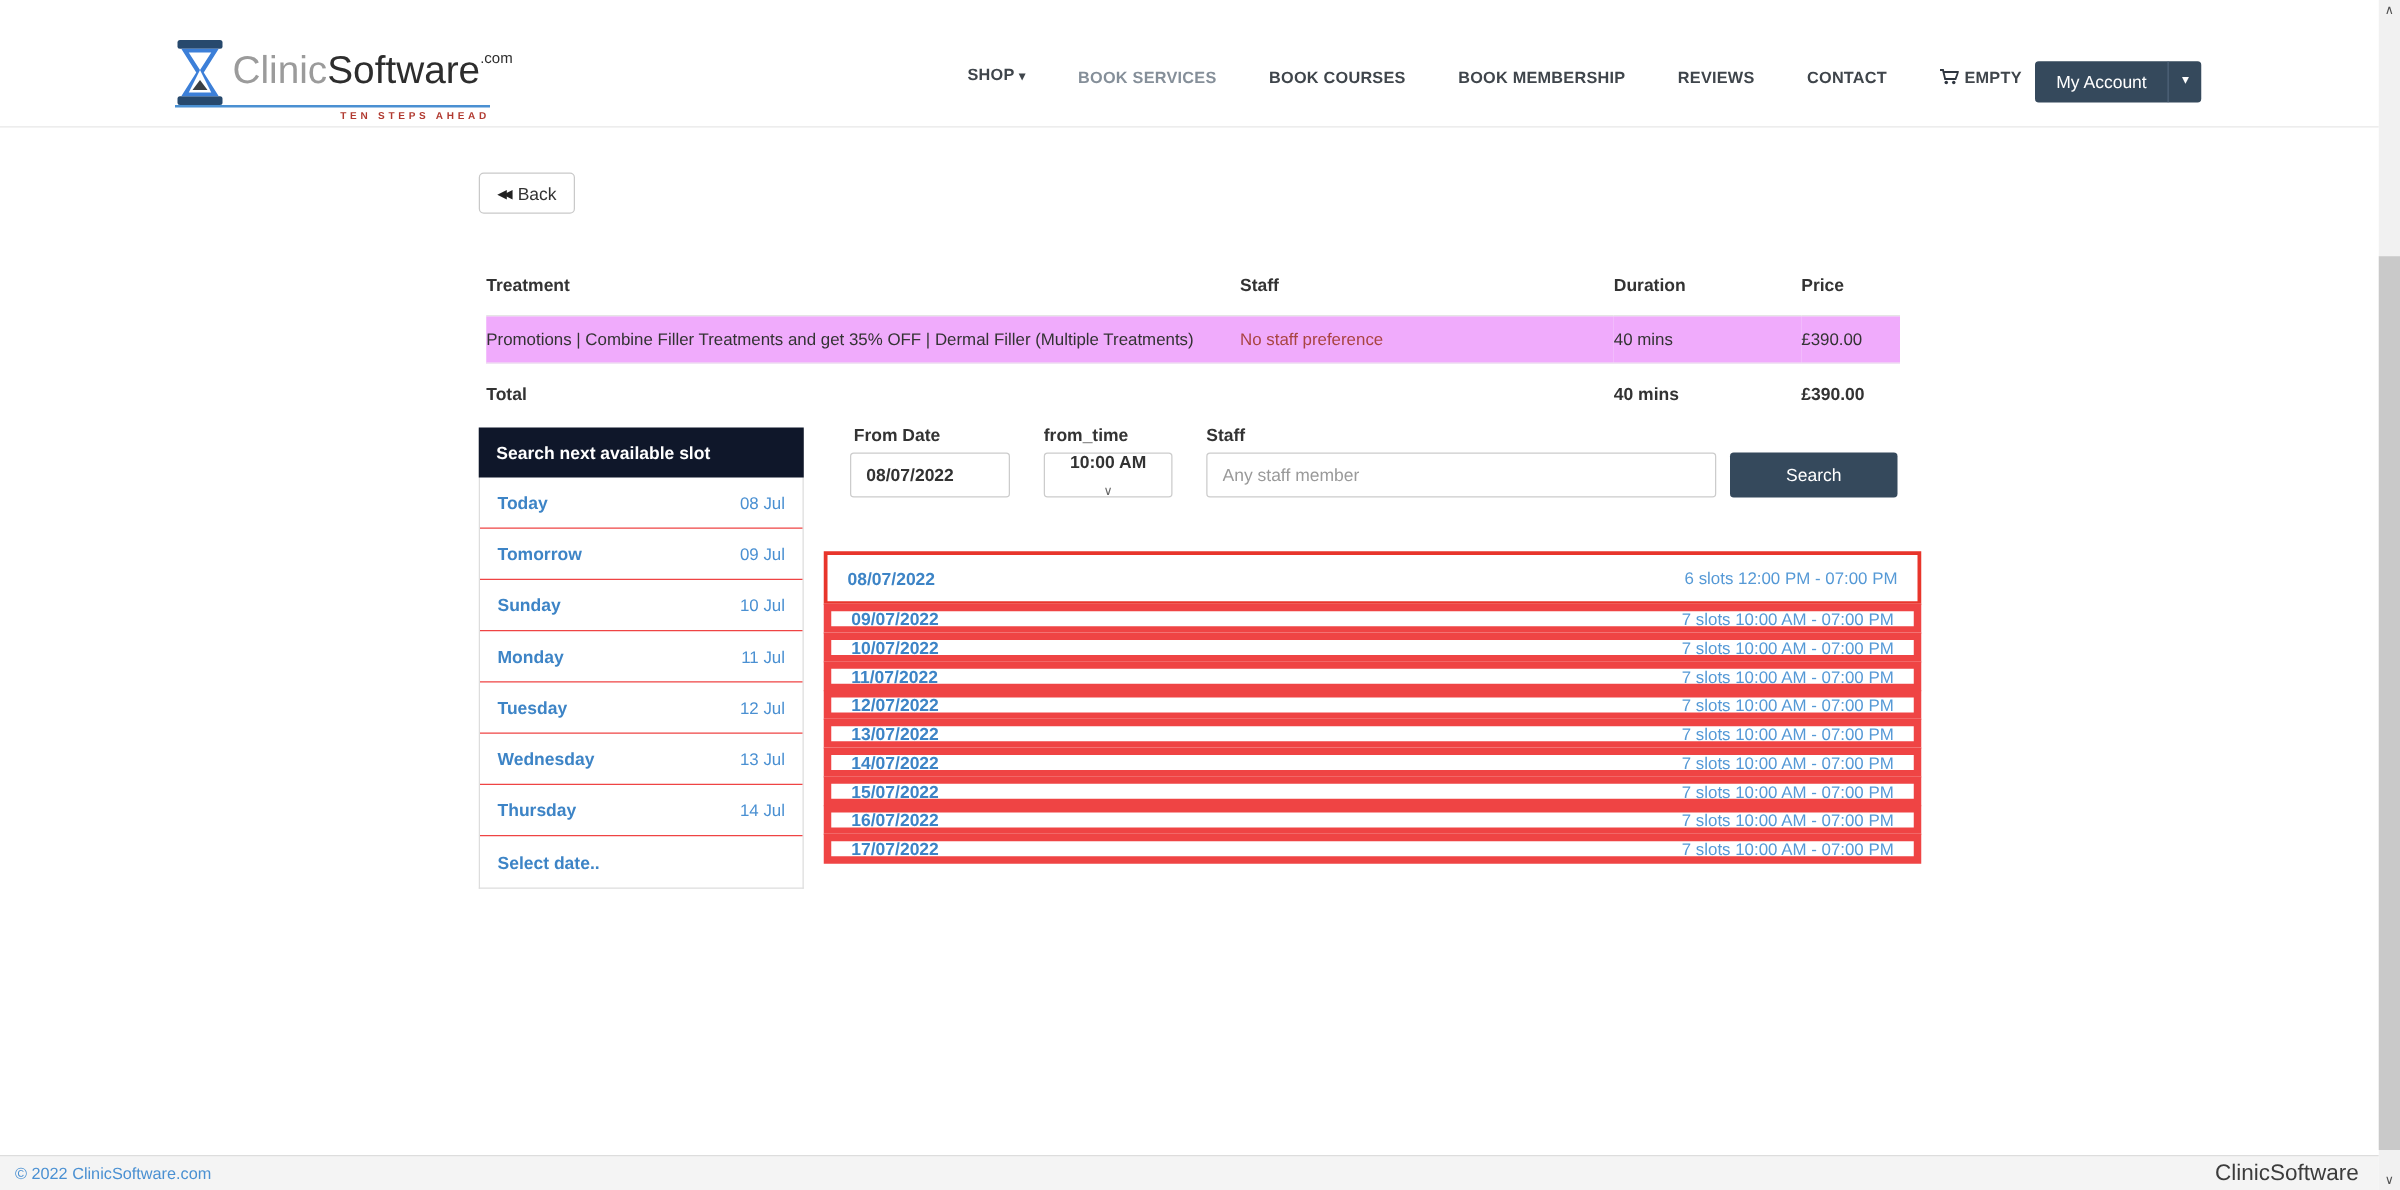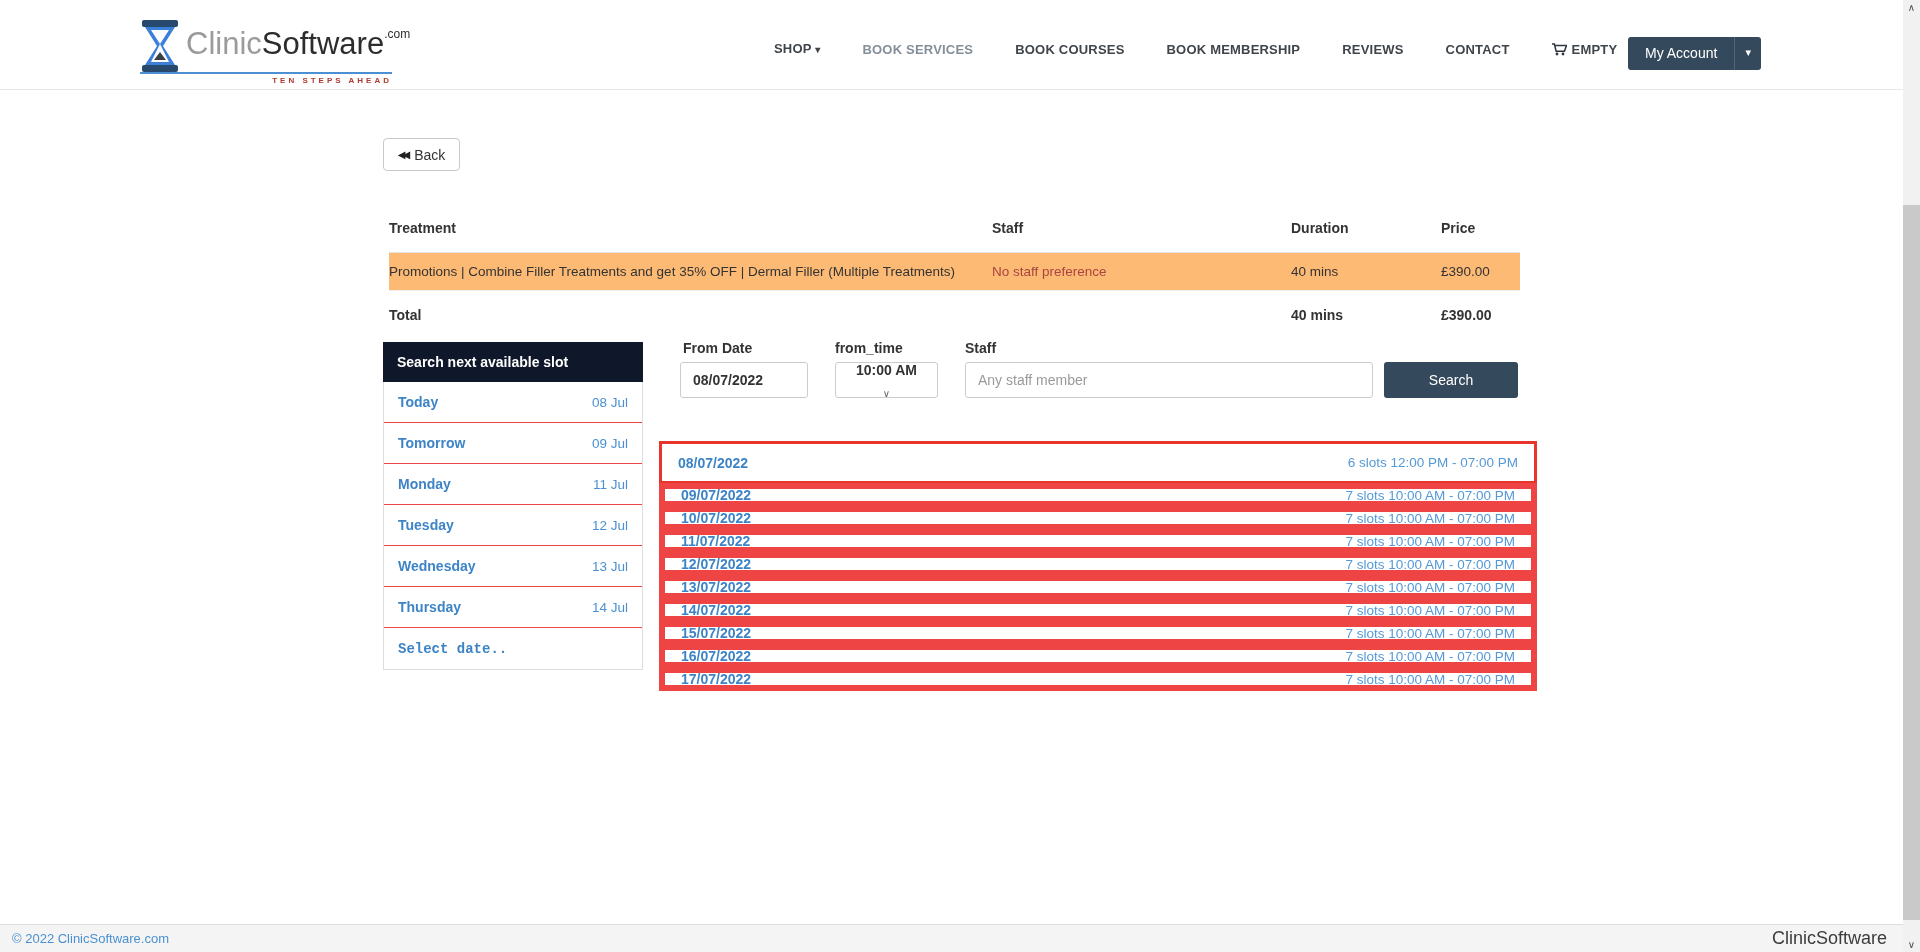--- a/index.html
+++ b/index.html
@@ -1,20 +1,20 @@
 <!DOCTYPE html>
 <html><head>
 <meta charset="utf-8">
 <style>
   * { margin:0; padding:0; box-sizing:border-box; }
   html,body { width:1920px; height:952px; background:#fff; font-family:"Liberation Sans", sans-serif; overflow:hidden; }
   .stage { position:relative; width:1920px; height:952px; background:#fff; overflow:hidden; }
 
   
-  .header { position:absolute; left:0; top:0; width:1903px; height:90px; background:#fff; border-bottom:1px solid #e7e7e7; }
+  .header { position:absolute; left:0; top:12px; width:1903px; height:90px; background:#fff; border-bottom:1px solid #e7e7e7; }
 
   .logo { position:absolute; left:140px; top:18px; width:252px; height:70px; cursor:pointer; }
   .hourglass { position:absolute; left:0; top:2px; }
   .wordmark { position:absolute; left:46px; top:8px; font-size:31px; letter-spacing:0; white-space:nowrap; }
   .wm-clinic { color:#9b9b9b; }
   .wm-soft { color:#2d2d2d; }
   .wm-tld { color:#2d2d2d; font-size:12px; position:relative; top:-16px; }
   .logo-line { position:absolute; left:0px; top:54px; width:252px; height:2px; background:#4a90d2; }
   .tagline { position:absolute; right:0; top:58px; font-size:8px; font-weight:bold; letter-spacing:3px; color:#b13a30; }
 
@@ -32,39 +32,39 @@
   .account-caret { width:27px; border-left:1px solid #50647a; text-align:center; line-height:31px; font-size:11px; }
 
   
   .back-btn { position:absolute; left:383px; top:138px; width:77px; height:33px; background:#fff; border:1px solid #c9c9c9; border-radius:4px; display:flex; align-items:center; justify-content:center; gap:4px; font-size:14px; color:#333; cursor:pointer; }
   .back-icon { font-size:10px; letter-spacing:-3px; color:#222; margin-right:3px; }
 
   
   .summary { position:absolute; left:389px; top:214px; width:1131px; border-collapse:collapse; table-layout:fixed; }
   .summary th { text-align:left; font-size:14px; font-weight:bold; color:#333; padding:6px 0 16px 0; }
   .summary td { font-size:13.5px; color:#333; padding:11px 0; }
-  .summary tr.service-row td { background:#fdba74; border-top:1px solid #e5e5e5; border-bottom:1px solid #f0f0f0; }
+  .summary tr.service-row td { background:#f0abfc; border-top:1px solid #e5e5e5; border-bottom:1px solid #f0f0f0; }
   .summary td.staff-pref { color:#a94442; }
   .summary tr.total-row td { font-weight:bold; font-size:14px; padding-top:16px; }
 
   
   .form-label { position:absolute; top:340px; font-size:14px; font-weight:bold; color:#333; }
   .fld { position:absolute; top:362px; height:36px; border:1px solid #ccc; border-radius:3px; background:#fff; font-family:"Liberation Sans", sans-serif; }
   .fld-date { left:680px; width:128px; padding:0 12px; font-size:14px; font-weight:bold; color:#333; }
   .fld-select { left:835px; width:103px; display:flex; align-items:center; justify-content:center; gap:10px; font-size:14px; font-weight:bold; color:#333; cursor:pointer;flex-direction:column; }
   .select-caret { font-size:10px; color:#666; font-weight:normal; }
   .fld-staff { left:965px; width:408px; padding:0 12px; font-size:14px; color:#333; }
   .fld-staff::placeholder { color:#9a9a9a; opacity:1; }
   .search-btn { position:absolute; left:1384px; top:362px; width:134px; height:36px; background:#35495c; border:none; border-radius:3px; color:#fff; font-size:14px; font-family:"Liberation Sans", sans-serif; cursor:pointer; }
 
   
   .sidebar { position:absolute; left:383px; top:343px; width:260px; border:1px solid #ddd; border-top:none; background:#fff; }
   .sidebar-head { height:40px; background:#0f172a; color:#fff; font-size:14px; font-weight:bold; line-height:40px; padding:0 14px; margin:-1px; margin-bottom:0; }
   .side-item { height:41px; display:flex; align-items:center; justify-content:space-between; padding:0 14px; border-bottom:1px solid #ef4444; cursor:pointer; }
-  .side-item:last-child { border-bottom:none;font-family:Liberation Mono, monospace; }
+  .side-item:last-child { border-bottom:none; }
   .side-label { font-size:14px; font-weight:bold; color:#3d84c6; }
   .side-date { font-size:13.5px; color:#4a90d2; }
 
   
   .slots { position:absolute; left:659px; top:441px; width:878px; }
   .slot-row { height:24px; margin-top:-1px; border:6px solid #ef4444; background:#fff; display:flex; align-items:center; justify-content:space-between; padding:0 16px; cursor:pointer; }
   .slot-row.selected { height:43px; border:3px solid #e8352b; margin-top:0; }
   .slot-date { font-size:14px; font-weight:bold; color:#3d84c6; }
   .slot-info { font-size:13.5px; color:#5599d6; }
 
@@ -195,20 +195,24 @@
     <div class="sidebar-head">Search next available slot</div>
     <div class="side-item">
       <span class="side-label">Today</span>
       <span class="side-date">08 Jul</span>
     </div>
     <div class="side-item">
       <span class="side-label">Tomorrow</span>
       <span class="side-date">09 Jul</span>
     </div>
     <div class="side-item">
+      <span class="side-label">Sunday</span>
+      <span class="side-date">10 Jul</span>
+    </div>
+    <div class="side-item">
       <span class="side-label">Monday</span>
       <span class="side-date">11 Jul</span>
     </div>
     <div class="side-item">
       <span class="side-label">Tuesday</span>
       <span class="side-date">12 Jul</span>
     </div>
     <div class="side-item">
       <span class="side-label">Wednesday</span>
       <span class="side-date">13 Jul</span>

